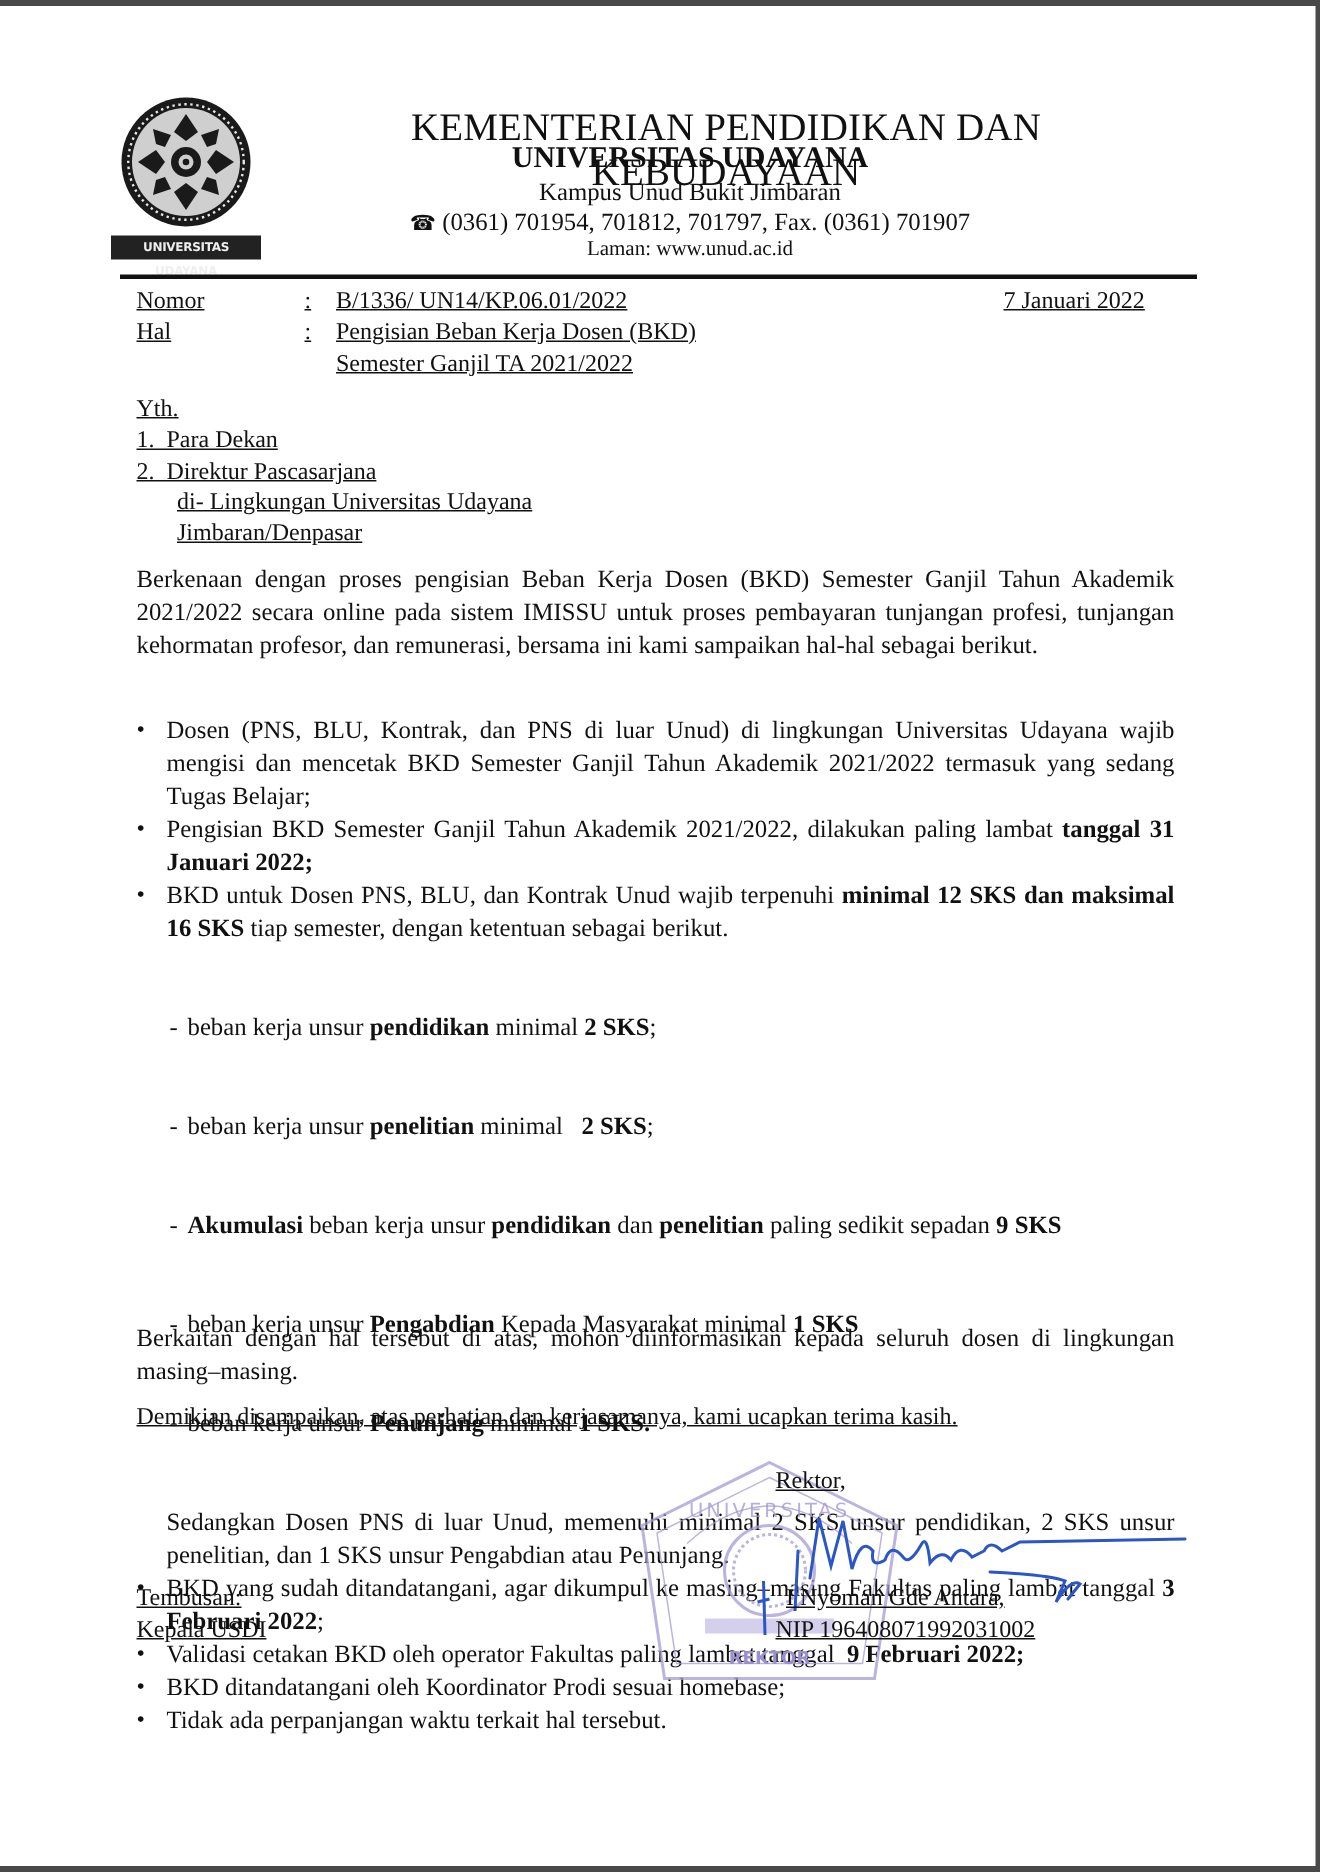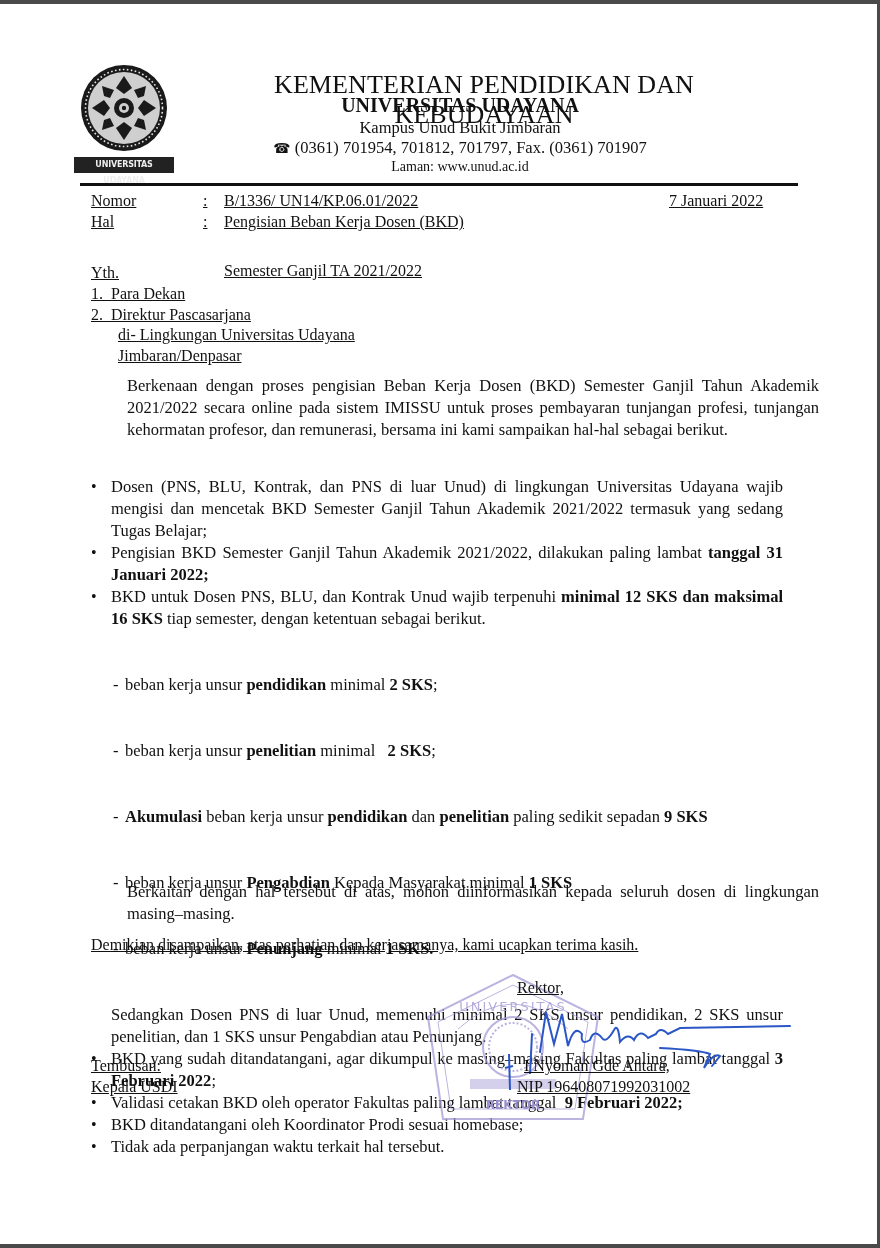--- a/index.html
+++ b/index.html
@@ -24,21 +24,21 @@
     font-size: 8px; font-weight: bold; line-height: 16px; text-align:center; letter-spacing: -0.2px;
   }
   .kop { left: 200px; width: 520px; text-align: center; }
   .kop1 { top: 66px; font-size: 26px; letter-spacing: 0.1px; left: 224px; }
   .kop2 { top: 90px; font-size: 20px; font-weight: bold; }
   .kop3 { top: 114px; font-size: 16.5px; }
   .kop4 { top: 134px; font-size: 16.5px; }
   .kop5 { top: 155px; font-size: 14px; }
   .rule1 { left: 80px; top: 179px; width: 718px; height: 3px; background:#111; }
   .txt { font-size: 16px; line-height: 22px; white-space: nowrap; text-decoration: underline; }
-  .just { font-size: 16.5px; line-height: 22px; text-align: justify; margin-left: 36px; }
+  .just { font-size: 16.5px; line-height: 22px; text-align: justify; }
   b { font-weight: bold; }
   ul.bul { list-style: none; margin: 0; padding: 0; }
   .bul li { position: relative; padding-left: 28px; }
   .bul li::before {
     content: "\2022"; position: absolute; left: 8px; top: 0; font-size: 16px;
   }
   .dash { position: relative; padding-left: 14px; }
   .dash::before { content: "-"; position:absolute; left: 2px; }
   .stamp { left: 418px; top: 965px; width: 190px; height: 160px; }
   .sig { left: 510px; top: 1000px; width: 290px; height: 70px; }
@@ -80,21 +80,21 @@
   <div class="abs kop kop5">Laman: www.unud.ac.id</div>
   <div class="abs rule1"></div>
 
   <div class="abs txt" style="left:91px;top:186px;">Nomor</div>
   <div class="abs txt" style="left:203px;top:186px;">:</div>
   <div class="abs txt" style="left:224px;top:186px;">B/1336/ UN14/KP.06.01/2022</div>
   <div class="abs txt" style="left:669px;top:186px;">7 Januari 2022</div>
   <div class="abs txt" style="left:91px;top:207px;">Hal</div>
   <div class="abs txt" style="left:203px;top:207px;">:</div>
   <div class="abs txt" style="left:224px;top:207px;">Pengisian Beban Kerja Dosen (BKD)</div>
-  <div class="abs txt" style="left:224px;top:228px;margin-top:28px;">Semester Ganjil TA 2021/2022</div>
+  <div class="abs txt" style="left:224px;top:228px;">Semester Ganjil TA 2021/2022</div>
 
   <div class="abs txt" style="left:91px;top:258px;">Yth.</div>
   <div class="abs txt" style="left:91px;top:279px;white-space:pre;text-align:center;">1.  Para Dekan</div>
   <div class="abs txt" style="left:91px;top:300px;white-space:pre;">2.  Direktur Pascasarjana</div>
   <div class="abs txt" style="left:118px;top:320px;">di- Lingkungan Universitas Udayana</div>
   <div class="abs txt" style="left:118px;top:341px;">Jimbaran/Denpasar</div>
 
   <div class="abs just" style="left:91px;top:371px;width:692px;">Berkenaan dengan proses pengisian Beban Kerja Dosen (BKD) Semester Ganjil Tahun Akademik 2021/2022 secara online pada sistem IMISSU untuk proses pembayaran tunjangan profesi, tunjangan kehormatan profesor, dan remunerasi, bersama ini kami sampaikan hal-hal sebagai berikut.</div>
 
   <ul class="abs bul just" style="left:83px;top:472px;width:700px;">

